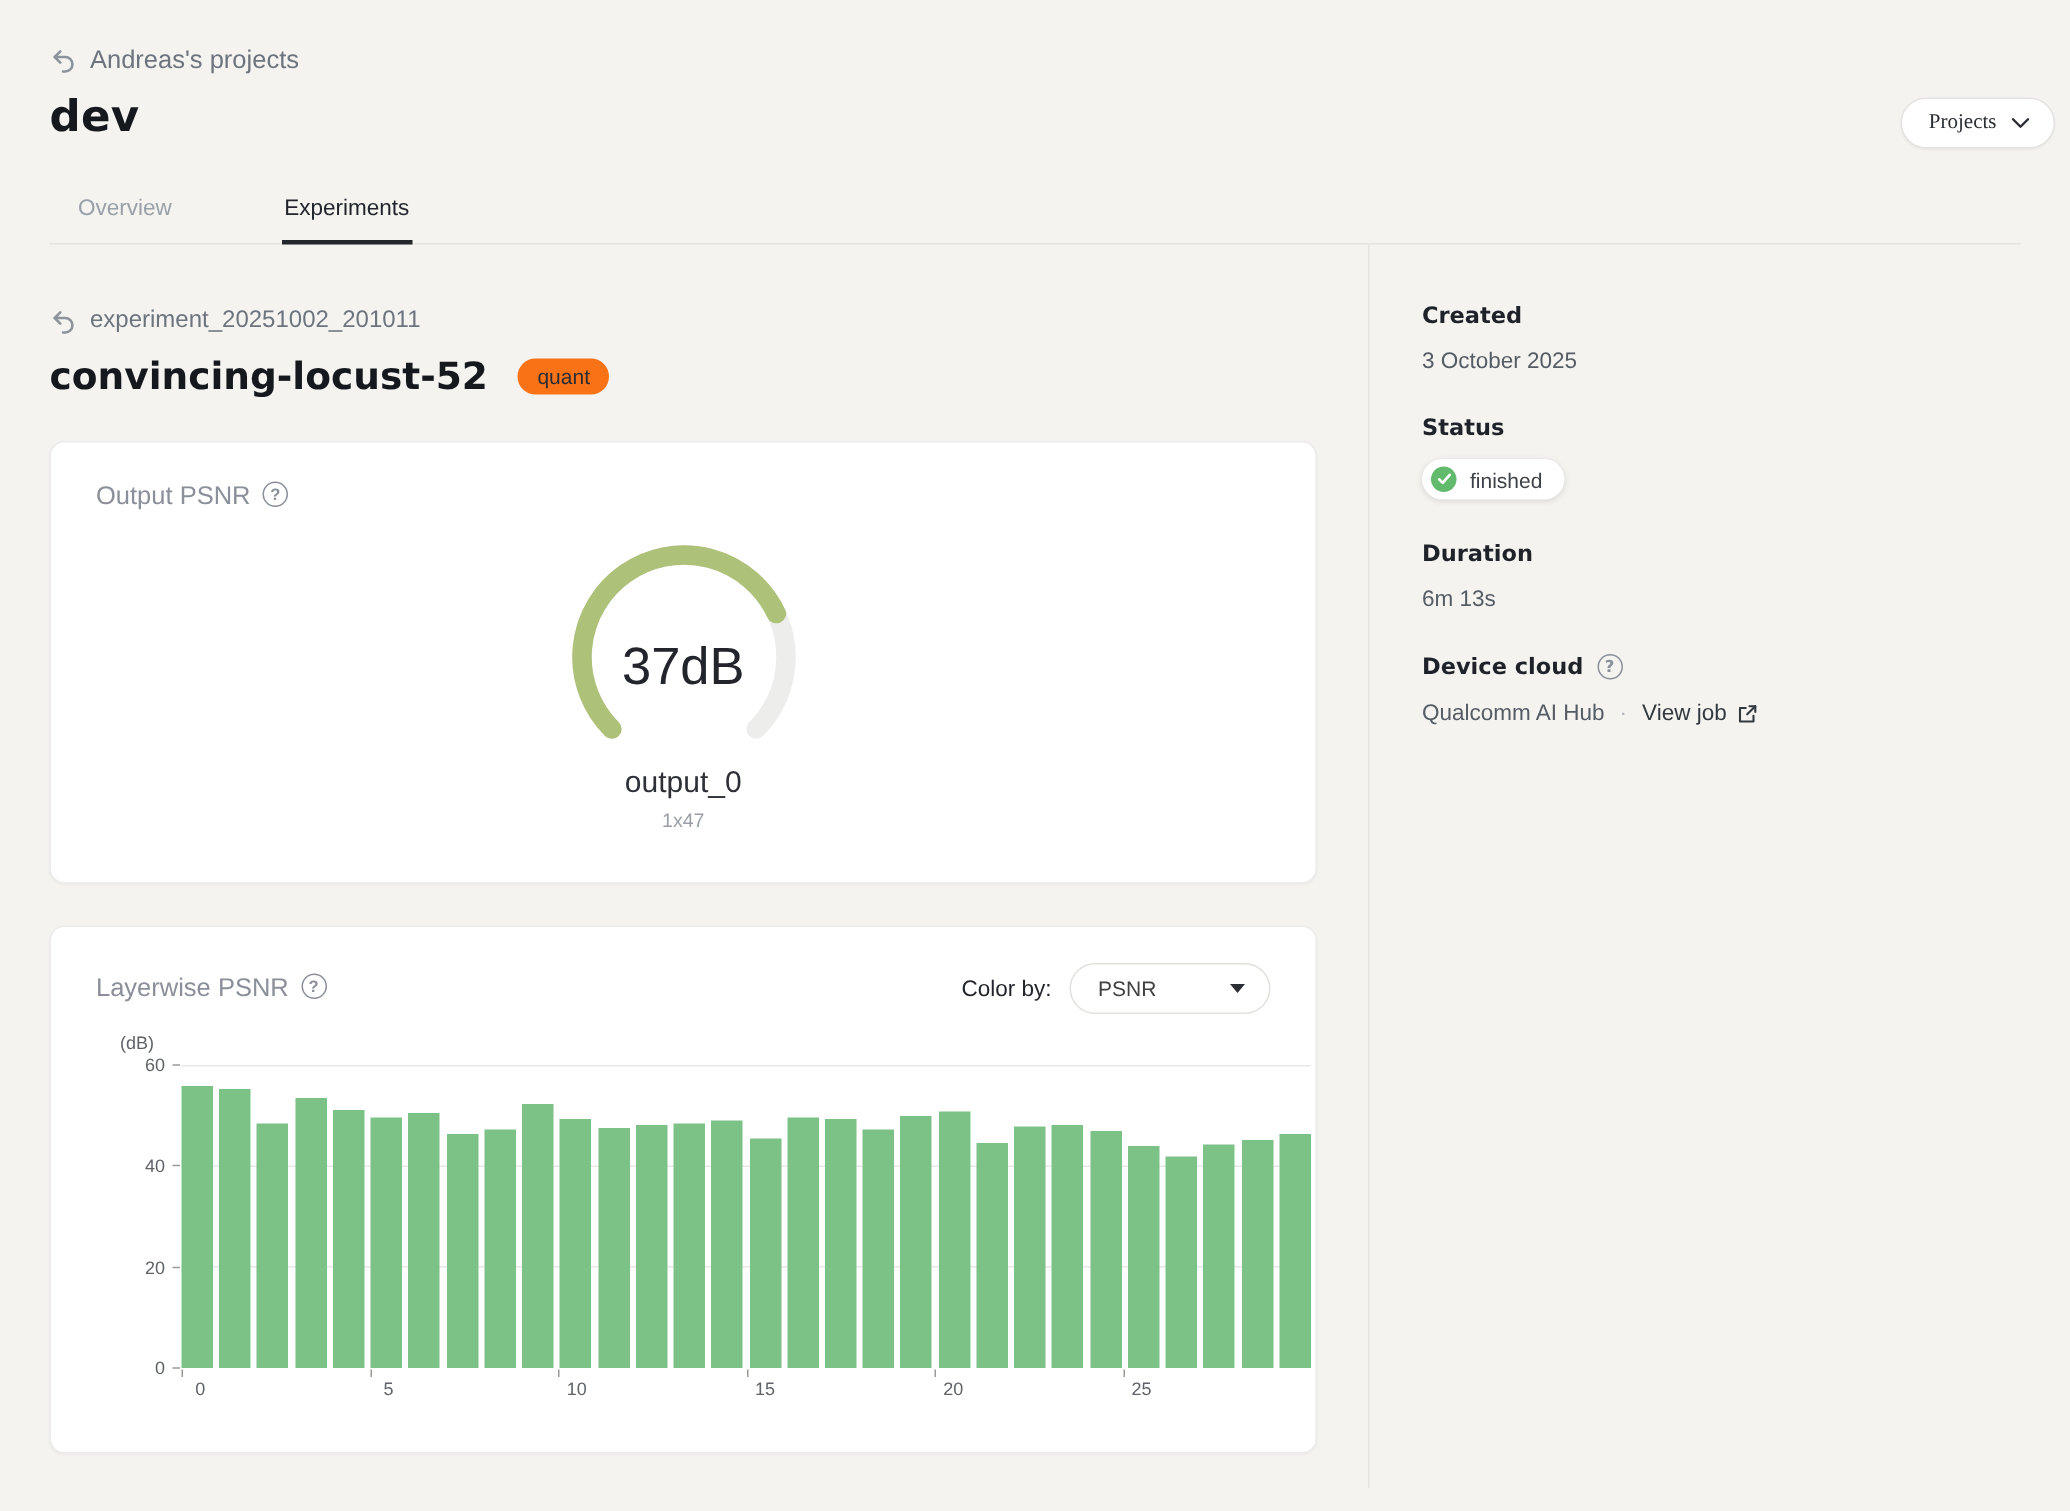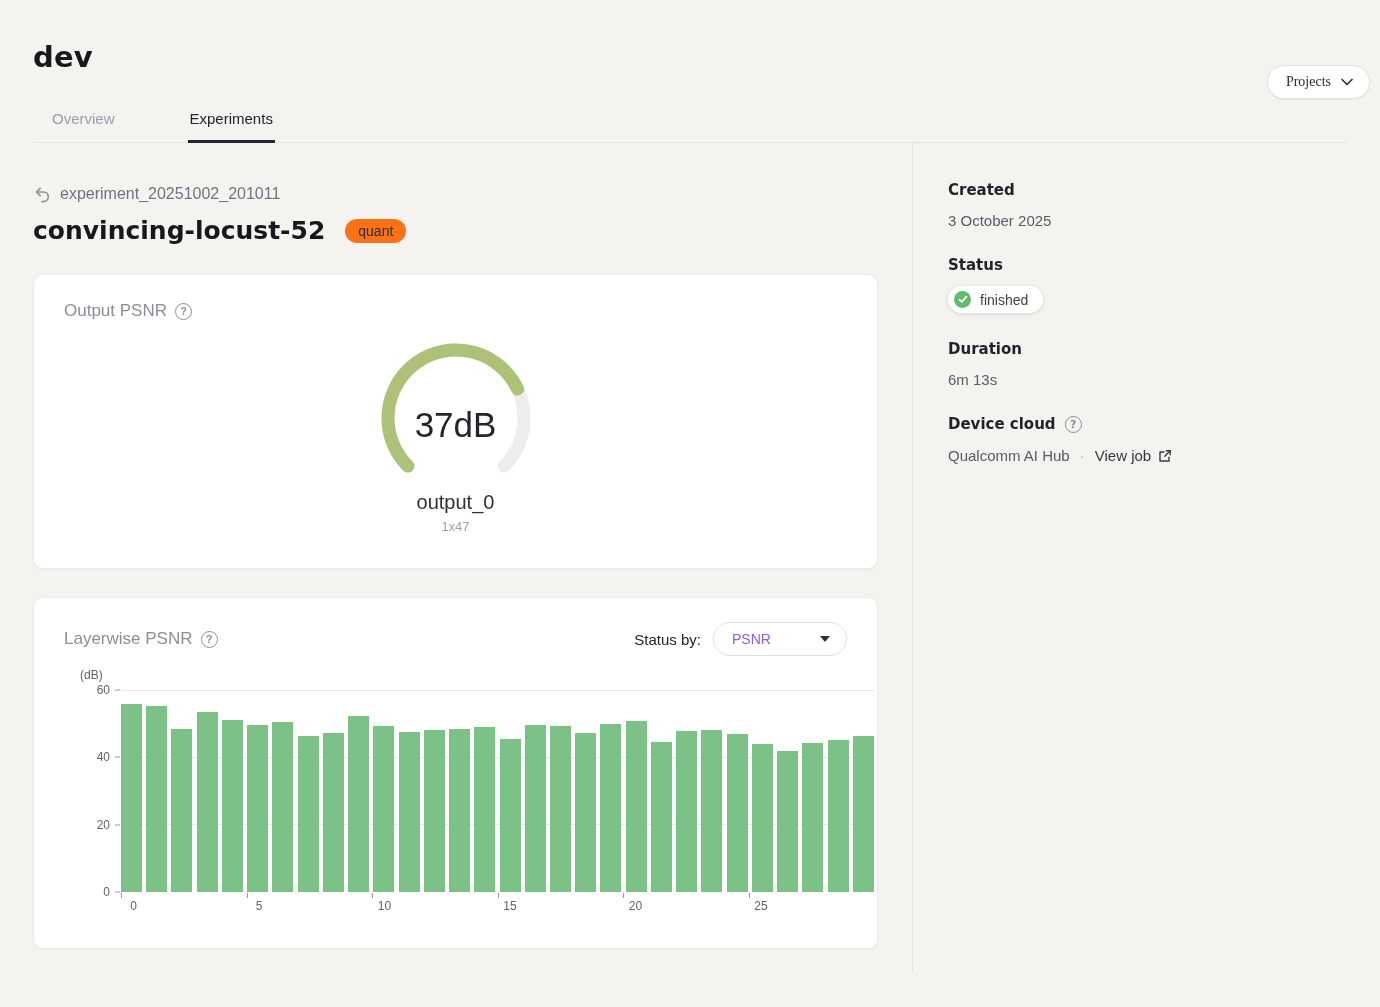--- a/index.html
+++ b/index.html
@@ -50,21 +50,21 @@
   }
 
   
   .card {
     width:845px; background:#fff; border:1px solid #ececea; border-radius:10px;
     box-shadow:0 1px 2px rgba(0,0,0,.04);
   }
   .card-1 { margin-top:29px; height:295px; padding:26px 30px; }
   .card-2 { margin-top:28px; height:352px; padding:24px 30px; }
   .card-head { display:flex; align-items:center; }
-  .card-title { font-size:17px; color:#8a8f99; display:flex; align-items:center; gap:8px; }
+  .card-title { font-size:17px; color:#8a8f99; display:flex; gap:8px; }
   .help-icon {
     width:17px; height:17px; border:1.5px solid #8a9099; border-radius:50%;
     display:inline-flex; align-items:center; justify-content:center;
     font-size:11px; color:#8a9099; font-weight:700; cursor:pointer;
   }
 
   
   .gauge-wrap { width:170px; margin:12px auto 0 auto; position:relative; }
   .gauge-value {
     position:absolute; left:50%; top:92px; transform:translate(-50%,-50%);
@@ -72,21 +72,21 @@
   }
   .gauge-name { text-align:center; font-size:20px; color:#2d3036; margin-top:10px; }
   .gauge-shape { text-align:center; font-size:13px; color:#9aa0a8; margin-top:5px; }
 
   
   .colorby { margin-left:auto; display:flex; align-items:center; gap:12px; }
   .colorby-label { font-size:15px; color:#22252b; }
   .select-pill {
     display:flex; align-items:center; justify-content:space-between;
     width:134px; background:#fff; border:1px solid #e2e1de; border-radius:17px;
-    padding:8px 16px 8px 18px; font-size:14px; color:#8b5cf6; cursor:pointer;
+    padding:8px 16px 8px 18px; font-size:14px; color:#404040; cursor:pointer;
   }
   .caret-down {
     width:0; height:0; border-left:5px solid transparent; border-right:5px solid transparent;
     border-top:6px solid #2b2e33;
   }
 
   
   .chart-area { margin-top:12px; }
   .ylabel { font-size:12px; color:#5f6368; margin-left:16px; }
   .plot { position:relative; height:202px; width:753px; margin:8px 0 0 57px; }
@@ -122,20 +122,29 @@
   .view-job { color:#33383f; display:flex; align-items:center; gap:7px; cursor:pointer; }
 
   svg { display:block; }
 </style>
 </head>
 <body>
 
 <div class="page">
 
   <div class="topbar">
+    <div class="crumb-row">
+      <span class="crumb-icon">
+        <svg width="18" height="18" viewBox="0 0 18 18" fill="none" stroke="#8d939b" stroke-width="1.7" stroke-linecap="round" stroke-linejoin="round">
+          <path d="M3.5 7 H10.5 a4.8 4.8 0 0 1 0 9.6 H9"></path>
+          <path d="M7.2 3.3 L3.5 7 L7.2 10.7"></path>
+        </svg>
+      </span>
+      <span class="crumb-text">Andreas's projects</span>
+    </div>
     <div class="page-title">dev</div>
 
     <button class="projects-btn" style="font-family:Liberation Serif, serif;">
       <span>Projects</span>
       <span>
         <svg width="12" height="8" viewBox="0 0 12 8" fill="none" stroke="#2a2d33" stroke-width="1.6" stroke-linecap="round" stroke-linejoin="round">
           <path d="M1 1.5 L6 6.5 L11 1.5"></path>
         </svg>
       </span>
     </button>
@@ -182,21 +191,21 @@
         <div class="gauge-shape">1x47</div>
       </div>
 
       <div class="card card-2">
         <div class="card-head">
           <span class="card-title">
             <span>Layerwise PSNR</span>
             <span class="help-icon">?</span>
           </span>
           <span class="colorby">
-            <span class="colorby-label">Status by:</span>
+            <span class="colorby-label">Color by:</span>
             <span class="select-pill">
               <span>PSNR</span>
               <span class="caret-down"></span>
             </span>
           </span>
         </div>
 
         <div class="chart-area">
           <div class="ylabel">(dB)</div>
           <div class="plot">

